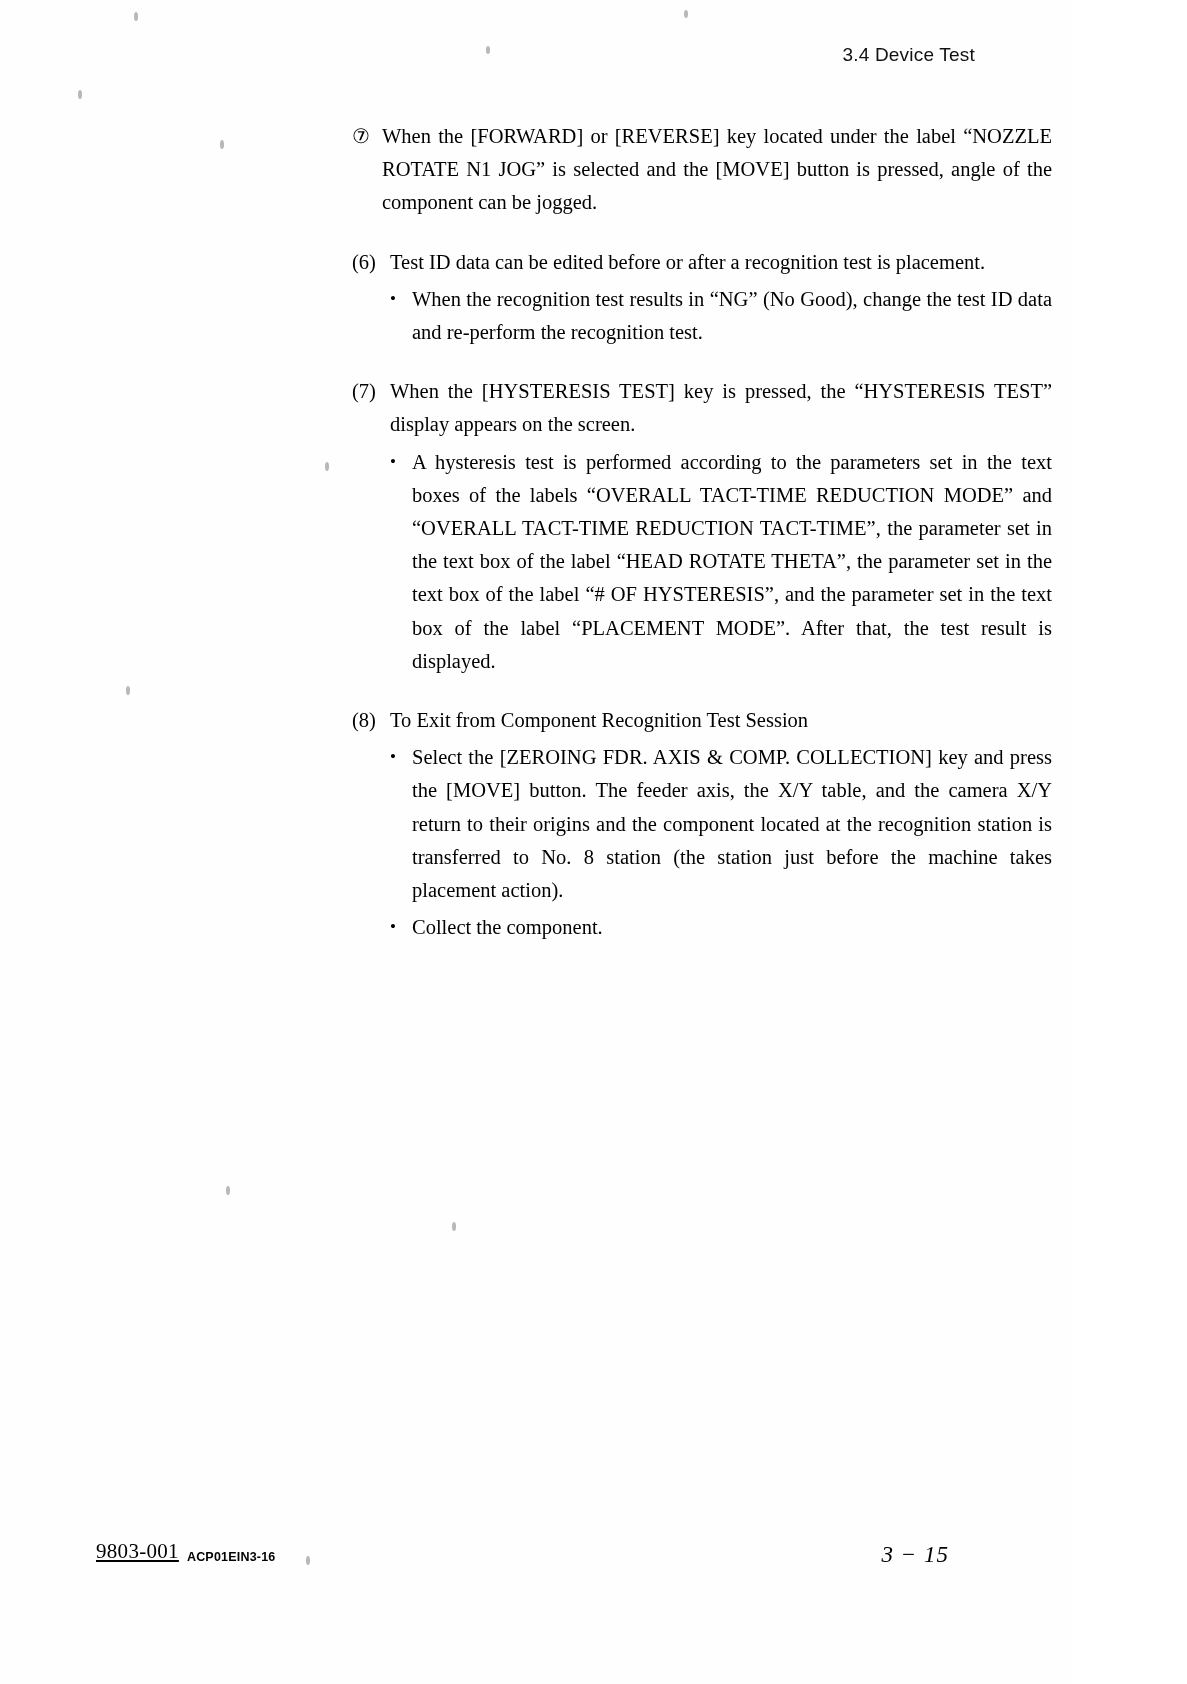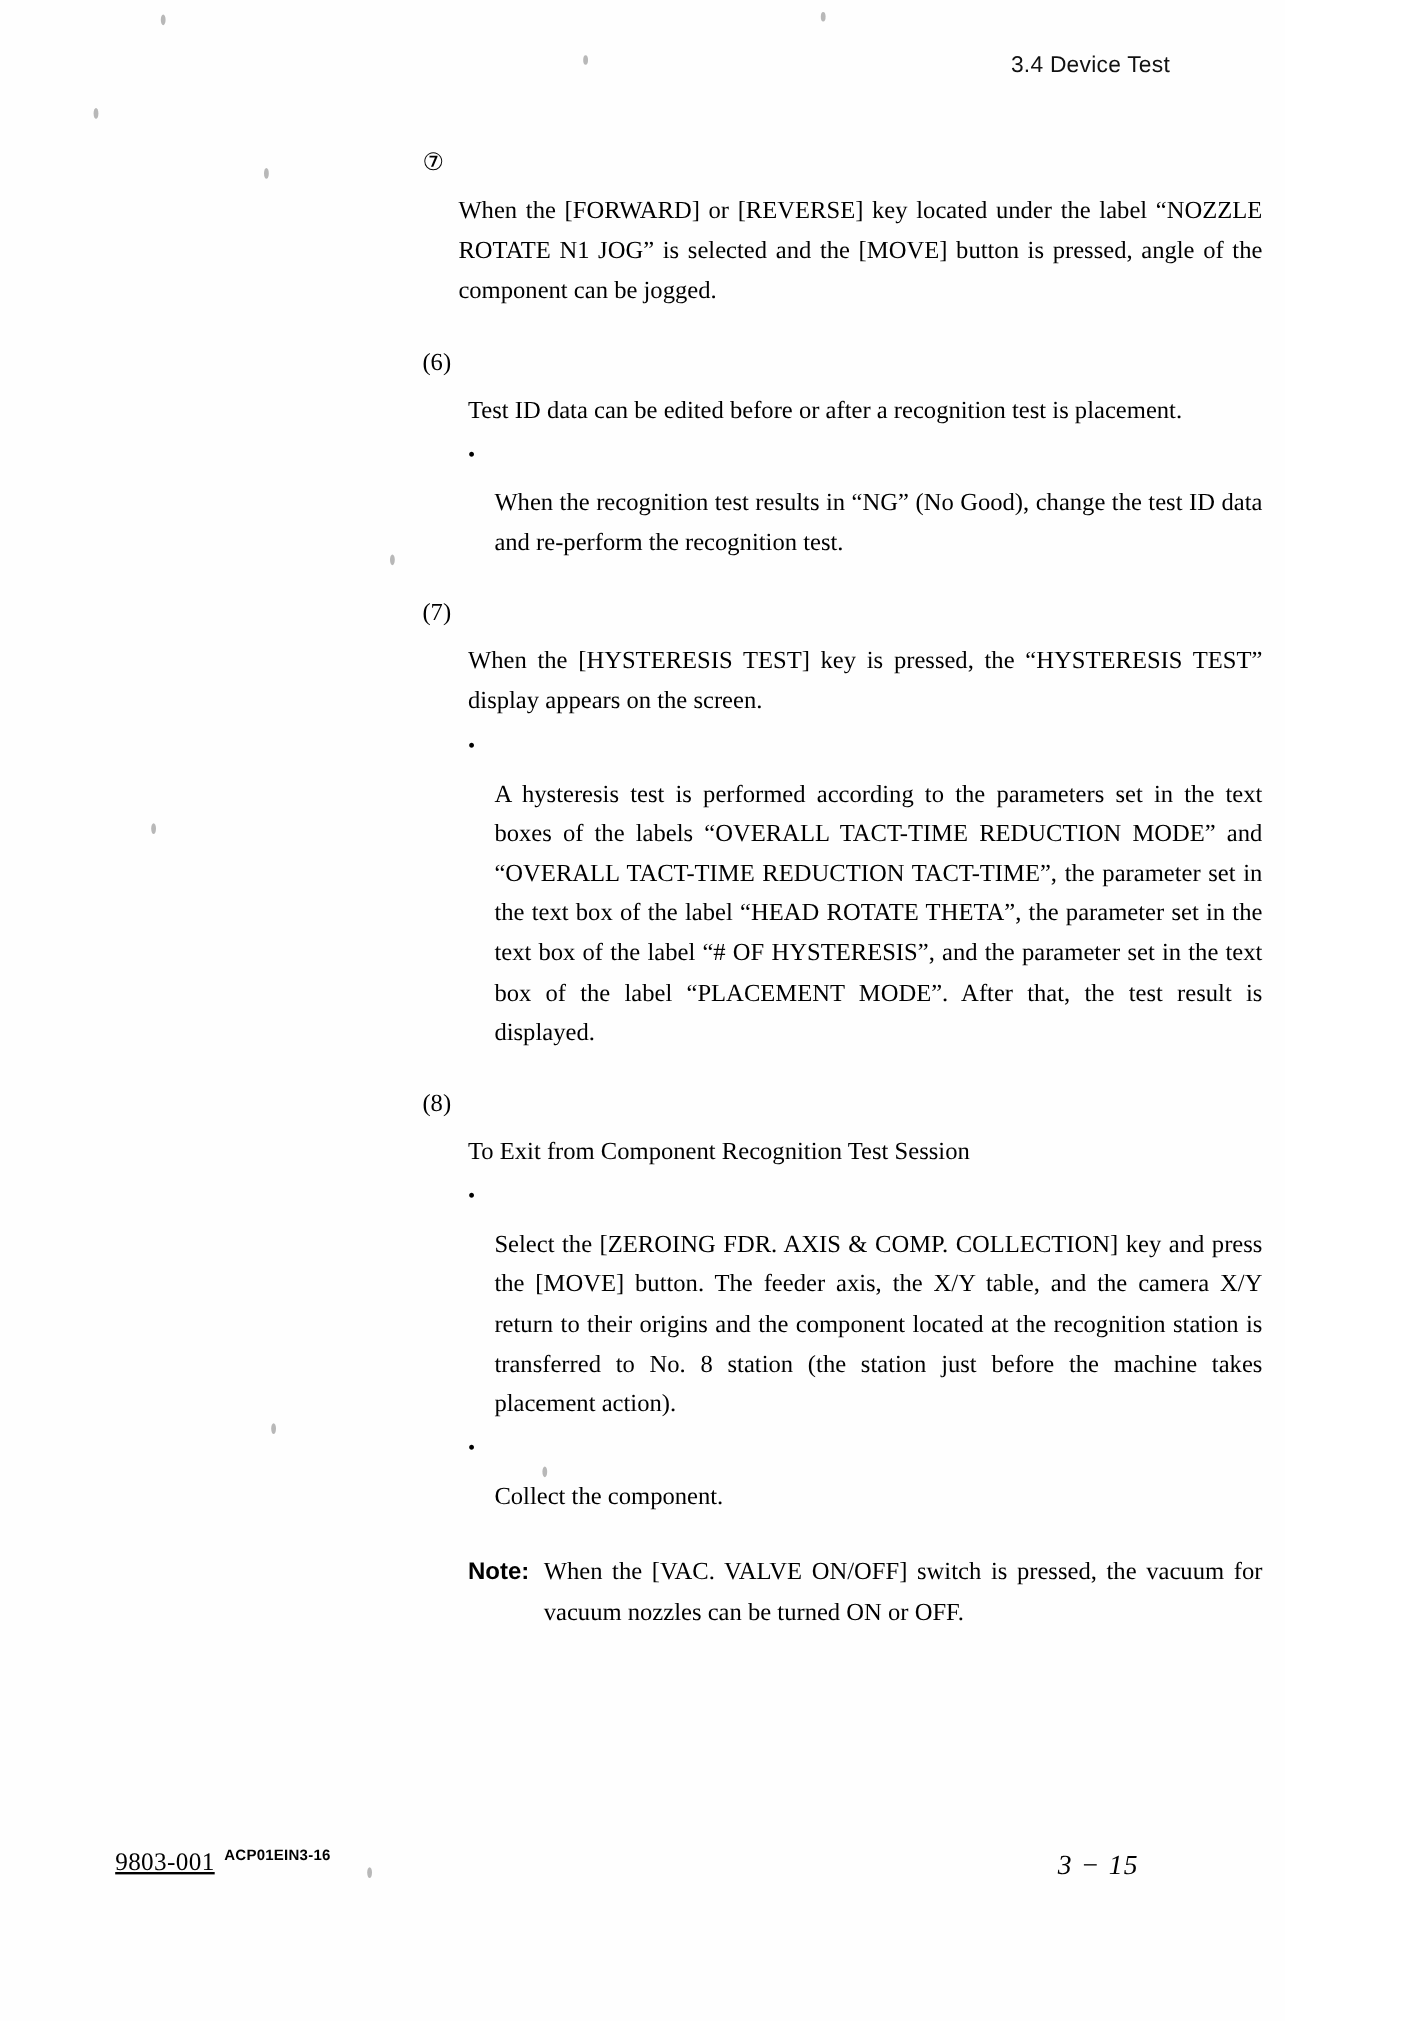--- a/index.html
+++ b/index.html
@@ -49,21 +49,20 @@
     width: 30px;
     font-size: 20px;
   }
   .body-text {
     flex: 1 1 auto;
     font-size: 20.5px;
     line-height: 1.62;
     text-align: justify;
     text-justify: inter-word;
     hyphens: none;
-    margin-top: 40px;
   }
   .sub {
     margin-left: 38px;
     margin-top: 4px;
     display: flex;
     align-items: flex-start;
   }
   .bullet {
     flex: 0 0 auto;
     width: 22px;
@@ -95,21 +94,21 @@
     flex: 1 1 auto;
     font-size: 20.5px;
     line-height: 1.62;
     text-align: justify;
   }
   .footer-left {
     position: absolute;
     left: 96px;
     bottom: 120px;
     display: flex;
-    align-items: flex-start;
+    align-items: flex-end;
   }
   .doc-code {
     font-size: 21px;
     text-decoration: underline;
     letter-spacing: 0.3px;
   }
   .doc-sub {
     font-family: "Liberation Sans", sans-serif;
     font-size: 12.5px;
     font-weight: bold;
@@ -189,24 +188,20 @@
       <div class="sub">
         <div class="bullet">•</div>
         <div class="body-text">Select the [ZEROING FDR. AXIS &amp; COMP. COLLECTION] key and press the [MOVE] button. The feeder axis, the X/Y table, and the camera X/Y return to their origins and the component located at the recognition station is transferred to No. 8 station (the station just before the machine takes placement action).</div>
       </div>
       <div class="sub">
         <div class="bullet">•</div>
         <div class="body-text">Collect the component.</div>
       </div>
     </div>
 
-    <div class="note">
-      <div class="note-label">Note:</div>
-      <div class="note-body">When the [VAC. VALVE ON/OFF] switch is pressed, the vacuum for vacuum nozzles can be turned ON or OFF.</div>
-    </div>
 
   </div>
 
   <div class="footer-left">
     <span class="doc-code">9803-001</span>
     <span class="doc-sub">ACP01EIN3-16</span>
   </div>
 
   <div class="footer-right">3 − 15</div>
 

